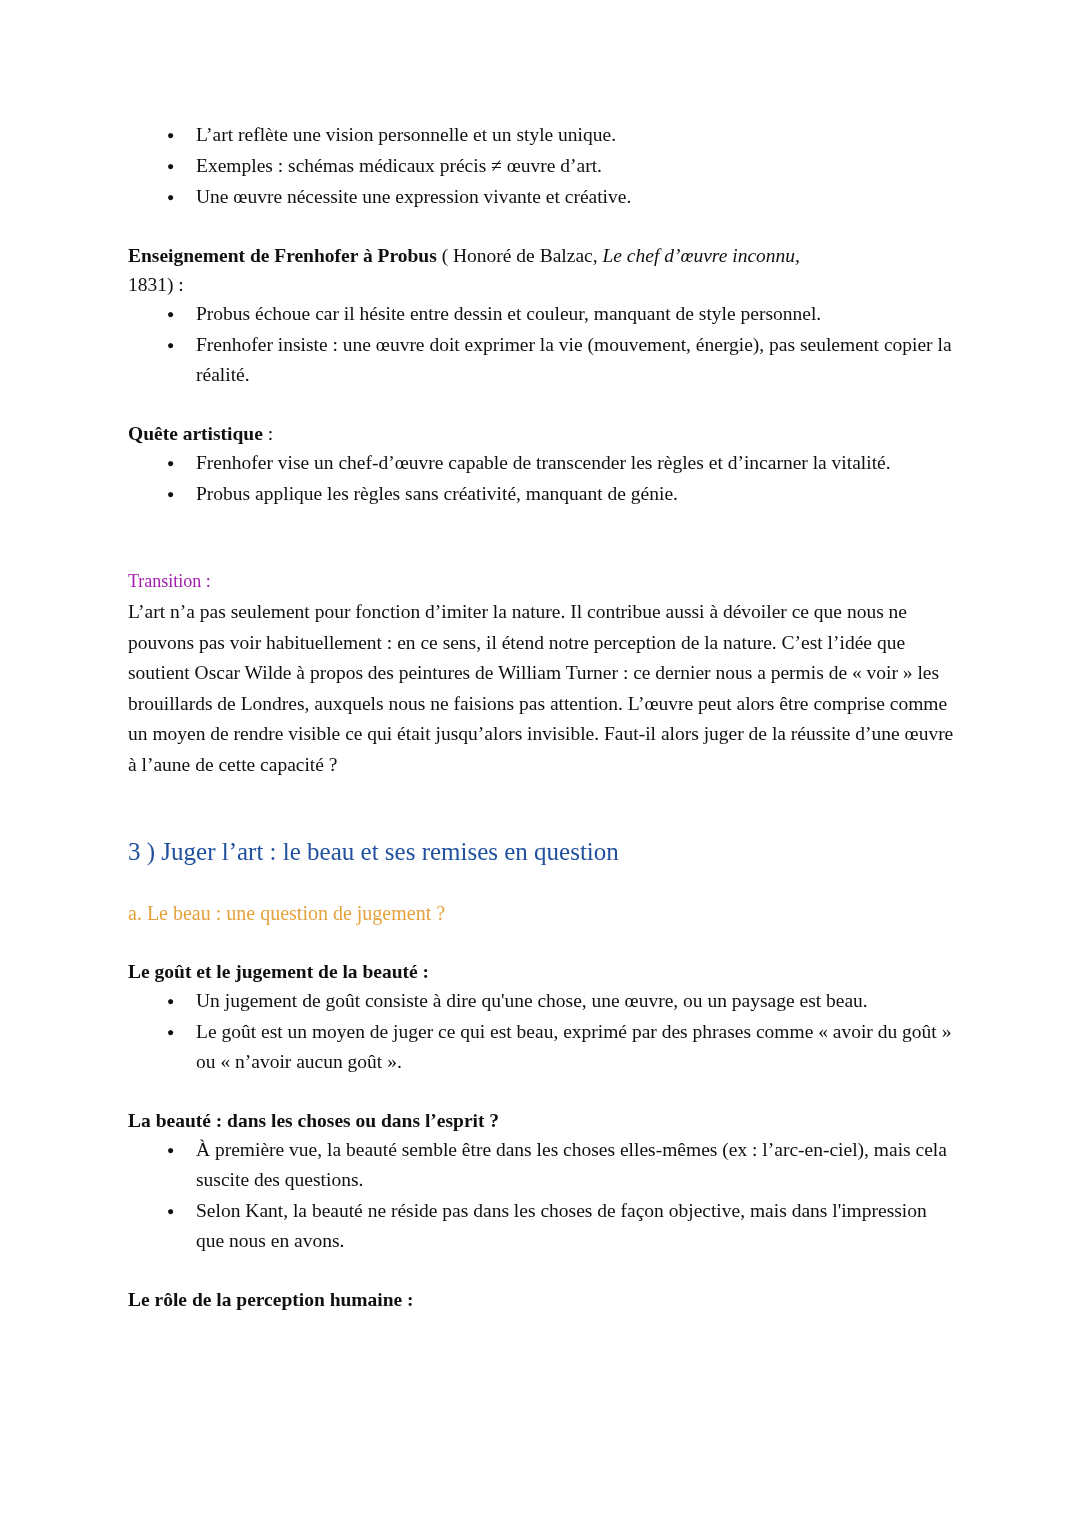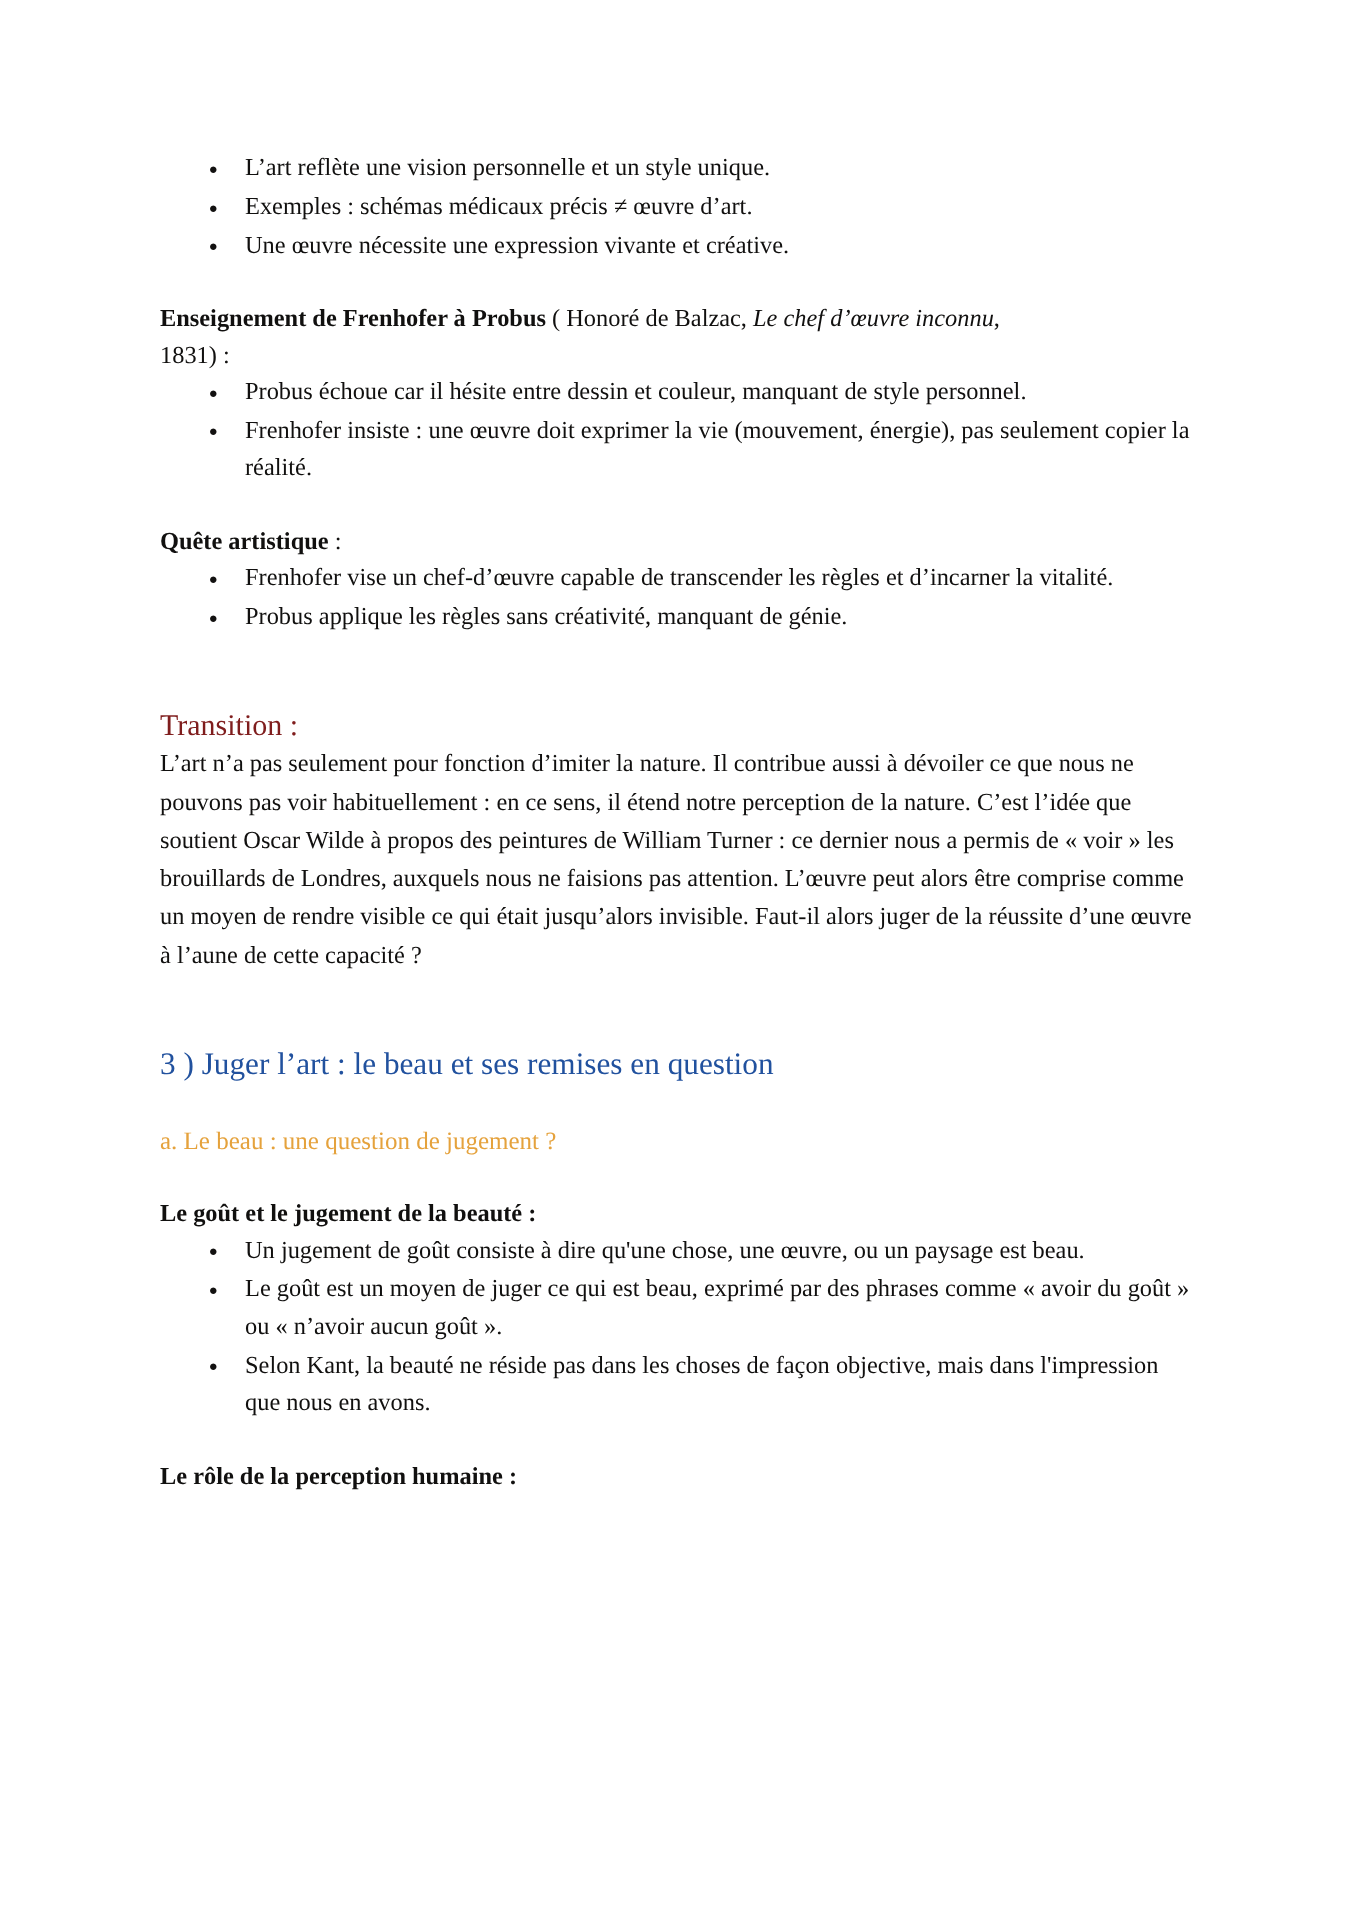--- a/index.html
+++ b/index.html
@@ -64,24 +64,24 @@
     margin: 0;
     color: #11100f;
   }
   .bold-head .reg { font-weight: normal; }
   .bold-head .ital { font-weight: normal; font-style: italic; }
 
   .head-gap     { margin-top: 29px; }
 
   
   .transition-head {
-    font-size: 24px;
+    font-size: 18px;
     line-height: 32px;
     font-weight: normal;
-    color: #7f1d1d;
+    color: #a21caf;
     margin: 0;
   }
   .section-head {
     font-size: 25px;
     line-height: 33px;
     font-weight: normal;
     color: #21519e;
     margin: 0;
   }
   .sub-head {
@@ -145,21 +145,23 @@
 
     <p class="sub-head sp-sub-head">a. Le beau : une question de jugement ?</p>
 
     <p class="bold-head sp-after-sub">Le goût et le jugement de la beauté :</p>
 
     <ul class="bullets list-gap-top">
       <li>Un jugement de goût consiste à dire qu'une chose, une œuvre, ou un paysage est beau.</li>
       <li>Le goût est un moyen de juger ce qui est beau, exprimé par des phrases comme « avoir du goût » ou « n’avoir aucun goût ».</li>
     </ul>
 
+    <p class="bold-head head-gap">La beauté : dans les choses ou dans l’esprit ?</p>
 
     <ul class="bullets list-gap-top">
+      <li>À première vue, la beauté semble être dans les choses elles-mêmes (ex : l’arc-en-ciel), mais cela suscite des questions.</li>
       <li>Selon Kant, la beauté ne réside pas dans les choses de façon objective, mais dans l'impression que nous en avons.</li>
     </ul>
 
     <p class="bold-head head-gap">Le rôle de la perception humaine :</p>
 
   </div>
 </div>
 
 </body></html>

